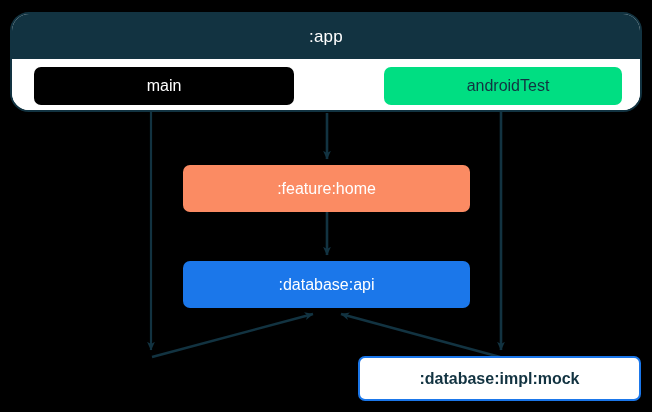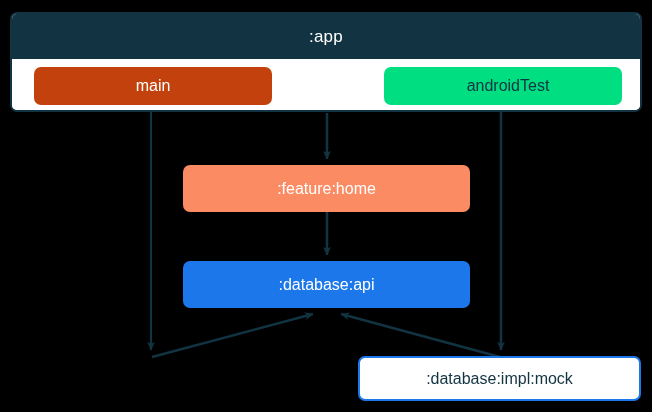--- a/index.html
+++ b/index.html
@@ -28,21 +28,21 @@
   }
 
   
   .cluster {
     position: absolute;
     left: 10px;
     top: 12px;
     width: 632px;
     height: 100px;
     border: 2px solid #123341;
-    border-radius: 7px;
+    border-radius: 19px;
     background: #ffffff;
     box-sizing: border-box;
     overflow: hidden;
     z-index: 2;
   }
   .cluster-header {
     height: 45px;
     background: #123341;
     color: #ffffff;
     display: flex;
@@ -65,23 +65,23 @@
     justify-content: center;
     border-radius: 7px;
     font-size: 16px;
     box-sizing: border-box;
     white-space: nowrap;
     z-index: 3;
   }
   .node-main {
     left: 22px;
     top: 8px;
-    width: 238px;
+    width: 260px;
     height: 38px;
-    background: #c2410c;
+    background: #000000;
     color: #ffffff;
   }
   .node-androidtest {
     left: 372px;
     top: 8px;
     width: 238px;
     height: 38px;
     background: #00de82;
     color: #123341;
     padding-left: 10px;
@@ -112,20 +112,21 @@
     border: 2px solid #1b77ea;
   }
   .node-impl-mock {
     left: 358px;
     top: 356px;
     width: 283px;
     height: 45px;
     background: #ffffff;
     color: #123341;
     border: 2px solid #1b77ea;
+    font-weight: bold;
   }
 </style>
 </head>
 <body>
 
 <div id="canvas">
 
   <svg class="edges" viewBox="0 0 652 412" xmlns="http://www.w3.org/2000/svg">
     <defs>
       <marker id="arrowhead" markerWidth="9" markerHeight="9" refX="8.2" refY="4.5" orient="auto" markerUnits="userSpaceOnUse">

